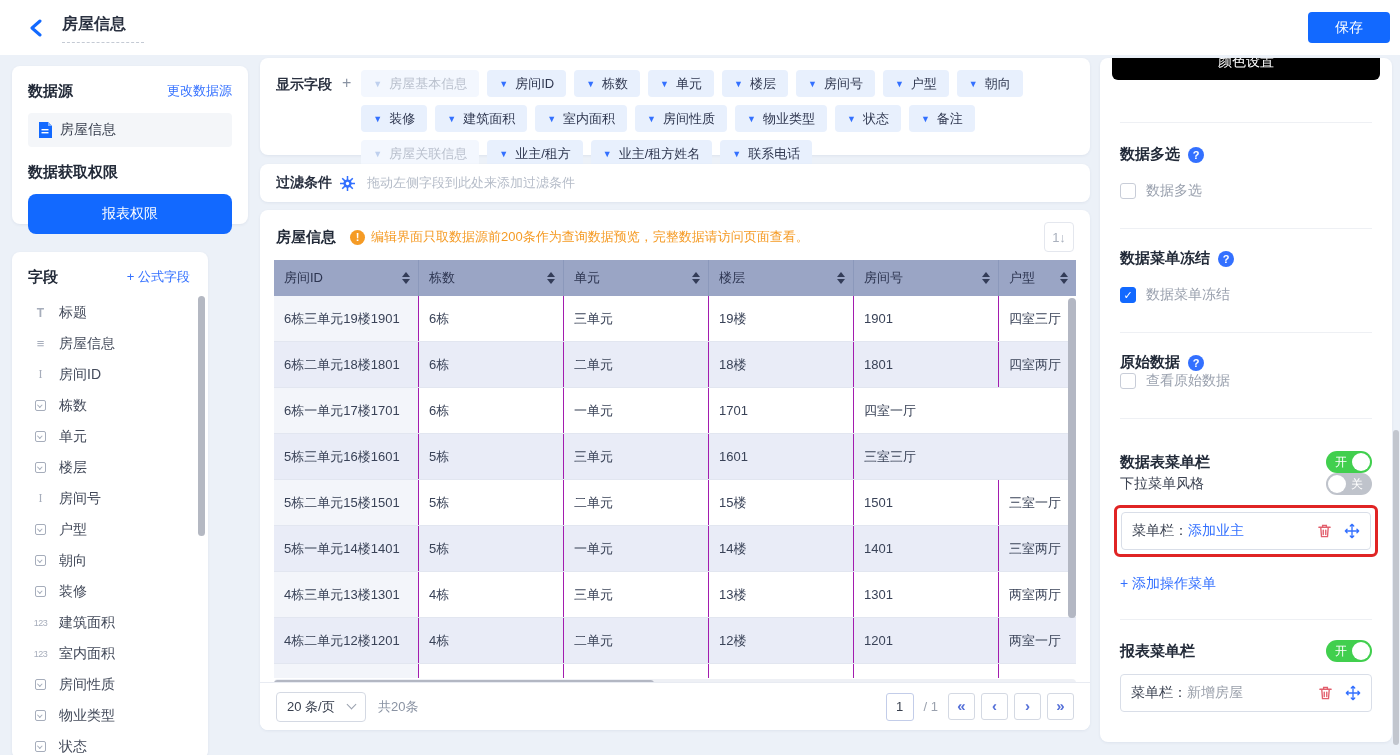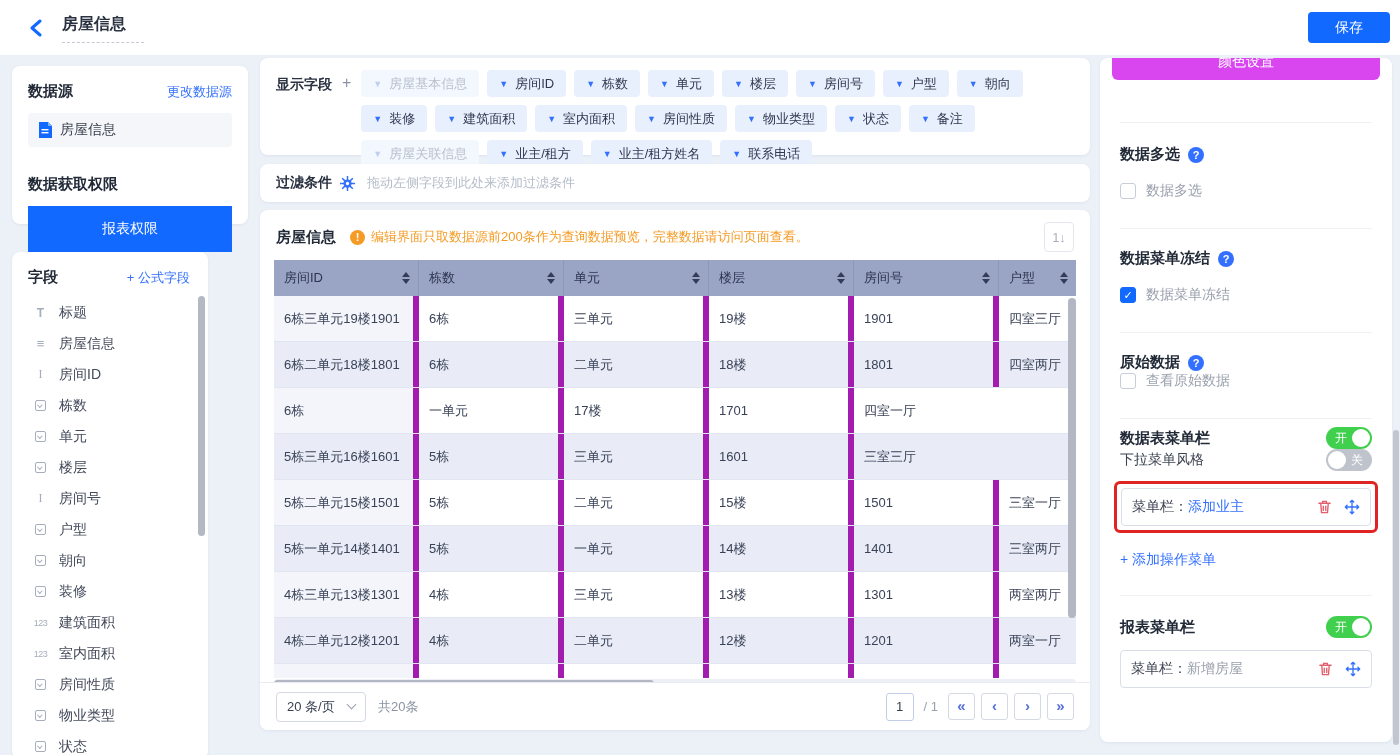--- a/index.html
+++ b/index.html
@@ -8,26 +8,26 @@
   .card{position:absolute;background:#fff;border-radius:8px;box-shadow:0 1px 3px rgba(40,60,100,.07)}
 
   
   .topbar{position:absolute;left:0;top:0;width:1400px;height:55px;background:#fff;z-index:6;display:flex;align-items:center;padding:0 10px 0 28px}
   .back-ic{display:flex;align-items:center;margin-right:18px;cursor:pointer}
   .page-title{font-size:16px;font-weight:700;color:#2a3140;border-bottom:1px dashed #c4cad4;padding:2px 18px 7px 0}
   .save-btn{margin-left:auto;width:82px;height:31px;background:#1269ff;color:#fff;border:none;border-radius:4px;font-size:14px;cursor:pointer}
 
   
   .lcard1{left:12px;top:66px;width:236px;height:158px;padding:16px}
-  .row-split{display:flex;align-items:center;justify-content:space-between}
+  .row-split{display:flex;justify-content:space-between}
   .h15{font-size:15px;font-weight:700;color:#222a38}
   .blue-link{color:#3370ff;font-size:13px;cursor:pointer}
   .ds-box{margin-top:12px;background:#f4f6f9;border-radius:4px;height:34px;display:flex;align-items:center;padding:0 10px;gap:8px;font-size:14px;color:#39404f}
-  .perm-btn{margin-top:12px;width:100%;height:46px;background:#1269ff;color:#fff;border:none;border-radius:0;font-size:14px;cursor:pointer}
-  .mt16{margin-top:28px}
+  .perm-btn{margin-top:12px;width:100%;height:40px;background:#1269ff;color:#fff;border:none;border-radius:8px;font-size:14px;cursor:pointer}
+  .mt16{margin-top:16px}
   .lcard2{left:12px;top:252px;width:196px;height:507px;padding:16px 10px 10px 16px;overflow:hidden}
   .field-list{margin-top:10px}
   .field-item{height:31px;display:flex;align-items:center;gap:10px;padding-left:4px;font-size:14px;color:#434a5a;cursor:grab}
   .ficon{width:17px;color:#a6adbb;font-size:11px;text-align:center;flex:none;display:flex;align-items:center;justify-content:center}
   .ficon.title-icon{font-weight:700;font-size:12px}
   .ficon.list-icon{font-size:13px}
   .ficon.text-icon{font-family:"Liberation Serif","DejaVu Serif",serif;font-size:12px}
   .ficon.number-icon{font-size:9px;letter-spacing:-.5px}
   .selbox{width:11px;height:11px;border:1px solid #a6adbb;border-radius:2px;position:relative;margin:0 3px}
   .selbox i{position:absolute;left:2.4px;top:1.8px;width:3.6px;height:3.6px;border:solid #a6adbb;border-width:0 1.2px 1.2px 0;transform:rotate(45deg)}
@@ -58,36 +58,36 @@
   .th,.td{width:145px;flex:none}
   .th:last-child,.td:last-child{flex:1;width:auto;border-right:none}
   .sortc{display:flex;flex-direction:column;gap:2px;flex:none;margin-left:6px}
   .sortc b{display:block;width:0;height:0;border-left:4px solid transparent;border-right:4px solid transparent}
   .sortc .cu{border-bottom:5px solid #333c58}
   .sortc .cd{border-top:5px solid #333c58}
   .tbl-body{height:382px;overflow:hidden;position:relative}
   .trow{display:flex;height:46px;border-bottom:1px solid #e2e6f0;background:#fff}
   .trow:nth-child(even){background:#e9ecf7}
   .trow:nth-child(odd) .td:first-child{background:#f3f5fa}
-  .td{display:flex;align-items:center;padding:0 10px;font-size:13px;color:#394257;border-right:6px solid #a21caf;white-space:nowrap;overflow:hidden}
+  .td{display:flex;align-items:center;padding:0 10px;font-size:13px;color:#394257;border-right:1px solid #a21caf;white-space:nowrap;overflow:hidden}
   .v-thumb{position:absolute;right:0;top:2px;width:8px;height:320px;background:#b3b7c3;border-radius:4px;cursor:pointer}
   .h-scroll{height:9px;background:#eef0f5;position:relative;border-radius:4px;margin-top:1px}
   .h-thumb{position:absolute;left:0;top:1px;width:380px;height:7px;background:#b3b7c3;border-radius:4px;cursor:pointer}
   .pager{position:absolute;left:0;right:0;bottom:0;height:48px;border-top:1px solid #e8ebf2;display:flex;align-items:center;padding:0 16px;gap:12px;background:#fff}
   .psize{width:90px;height:30px;border:1px solid #d4d9e3;border-radius:4px;display:flex;align-items:center;justify-content:space-between;padding:0 10px;font-size:13px;color:#39404f;cursor:pointer}
   .dd-car{width:7px;height:7px;border-right:1.5px solid #9aa1ae;border-bottom:1.5px solid #9aa1ae;transform:rotate(45deg);margin-top:-4px}
   .ptotal{color:#8a93a3;font-size:13px}
   .pright{margin-left:auto;display:flex;align-items:center;gap:6px}
   .pgbox{width:28px;height:28px;border:1px solid #c3cde9;border-radius:3px;display:flex;align-items:center;justify-content:center;font-size:13px;color:#39404f}
   .pind{color:#9aa1ae;font-size:13px;margin:0 4px}
   .pbtn{width:27px;height:27px;border:1px solid #d4d9e3;border-radius:3px;background:#fff;display:flex;align-items:center;justify-content:center;color:#5570d8;font-size:15px;font-weight:700;cursor:pointer;padding-bottom:2px}
 
   
   .rpanel{left:1100px;top:58px;width:292px;height:684px;padding:0 20px;overflow:hidden}
-  .color-btn{display:block;margin:-14px -8px 0;width:calc(100% + 16px);height:36px;background:#d946ef;color:#fff;border:none;border-radius:6px;font-size:14px;cursor:pointer}
+  .color-btn{display:block;margin:-14px -8px 0;width:calc(100% + 16px);height:36px;background:#000000;color:#fff;border:none;border-radius:6px;font-size:14px;cursor:pointer}
   .rp-div{border-top:1px solid #eef0f4}
   .rp-h{font-size:15px;font-weight:700;color:#222a38;display:flex;align-items:center;gap:8px}
   .help{width:16px;height:16px;border-radius:50%;background:#3370ff;color:#fff;font-size:11px;font-weight:700;display:flex;align-items:center;justify-content:center;cursor:pointer}
   .cb-row{display:flex;align-items:center;cursor:pointer}
   .cb{width:16px;height:16px;border:1px solid #c8cdd8;border-radius:3px;background:#fff;display:flex;align-items:center;justify-content:center;font-size:11px;color:#fff;flex:none}
   .cb.checked{background:#1269ff;border-color:#1269ff}
   .cb-label{color:#9aa1ae;font-size:14px;margin-left:10px}
   .tg-row{display:flex;align-items:center;justify-content:space-between}
   .tg-sub{font-size:14px;color:#3c4352}
   .switch{width:46px;height:22px;border-radius:11px;position:relative;display:flex;align-items:center;font-size:12px;color:#fff;cursor:pointer;flex:none}
@@ -396,23 +396,23 @@
           </div>
           <div class="trow">
             <div class="td">6栋二单元18楼1801</div>
             <div class="td">6栋</div>
             <div class="td">二单元</div>
             <div class="td">18楼</div>
             <div class="td">1801</div>
             <div class="td">四室两厅</div>
           </div>
           <div class="trow">
+            <div class="td">6栋一单元17楼1701</div>
             <div class="td">6栋</div>
             <div class="td">一单元</div>
-            <div class="td">17楼</div>
             <div class="td">1701</div>
             <div class="td">四室一厅</div>
           </div>
           <div class="trow">
             <div class="td">5栋三单元16楼1601</div>
             <div class="td">5栋</div>
             <div class="td">三单元</div>
             <div class="td">1601</div>
             <div class="td">三室三厅</div>
           </div>
@@ -507,21 +507,21 @@
   <div class="rp-h" style="margin-top:20px">
     <span>原始数据</span>
     <span class="help">?</span>
   </div>
   <div class="cb-row" style="">
     <span class="cb"></span>
     <span class="cb-label">查看原始数据</span>
   </div>
 
   <div class="rp-div" style="margin-top:28px"></div>
-  <div class="tg-row" style="margin-top:8px">
+  <div class="tg-row" style="margin-top:32px">
     <span class="rp-h">数据表菜单栏</span>
     <span class="switch on">
       <span>开</span>
       <span class="knob"></span>
     </span>
   </div>
   <div class="tg-row" style="">
     <span class="tg-sub">下拉菜单风格</span>
     <span class="switch off">
       <span class="knob"></span>

